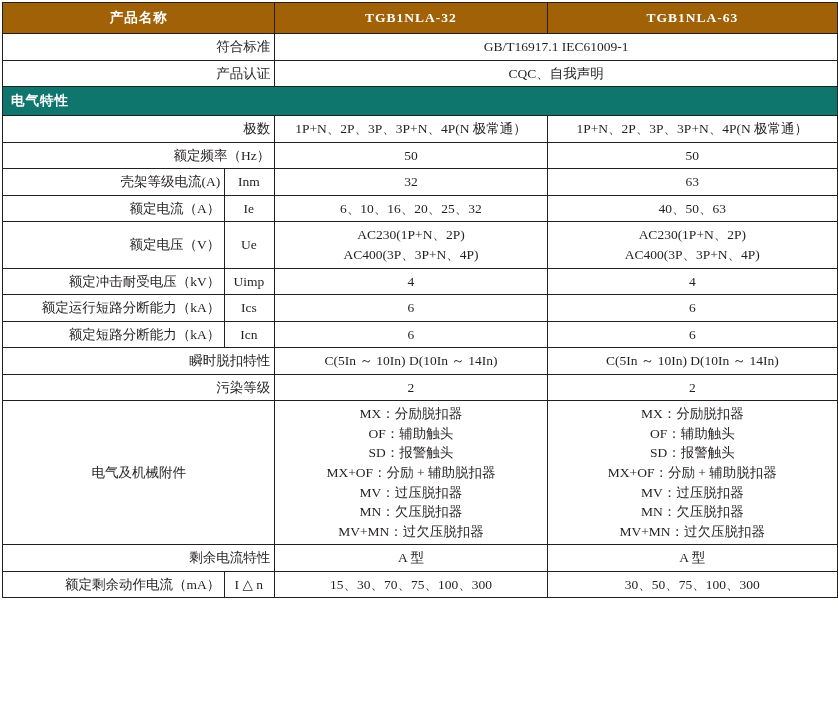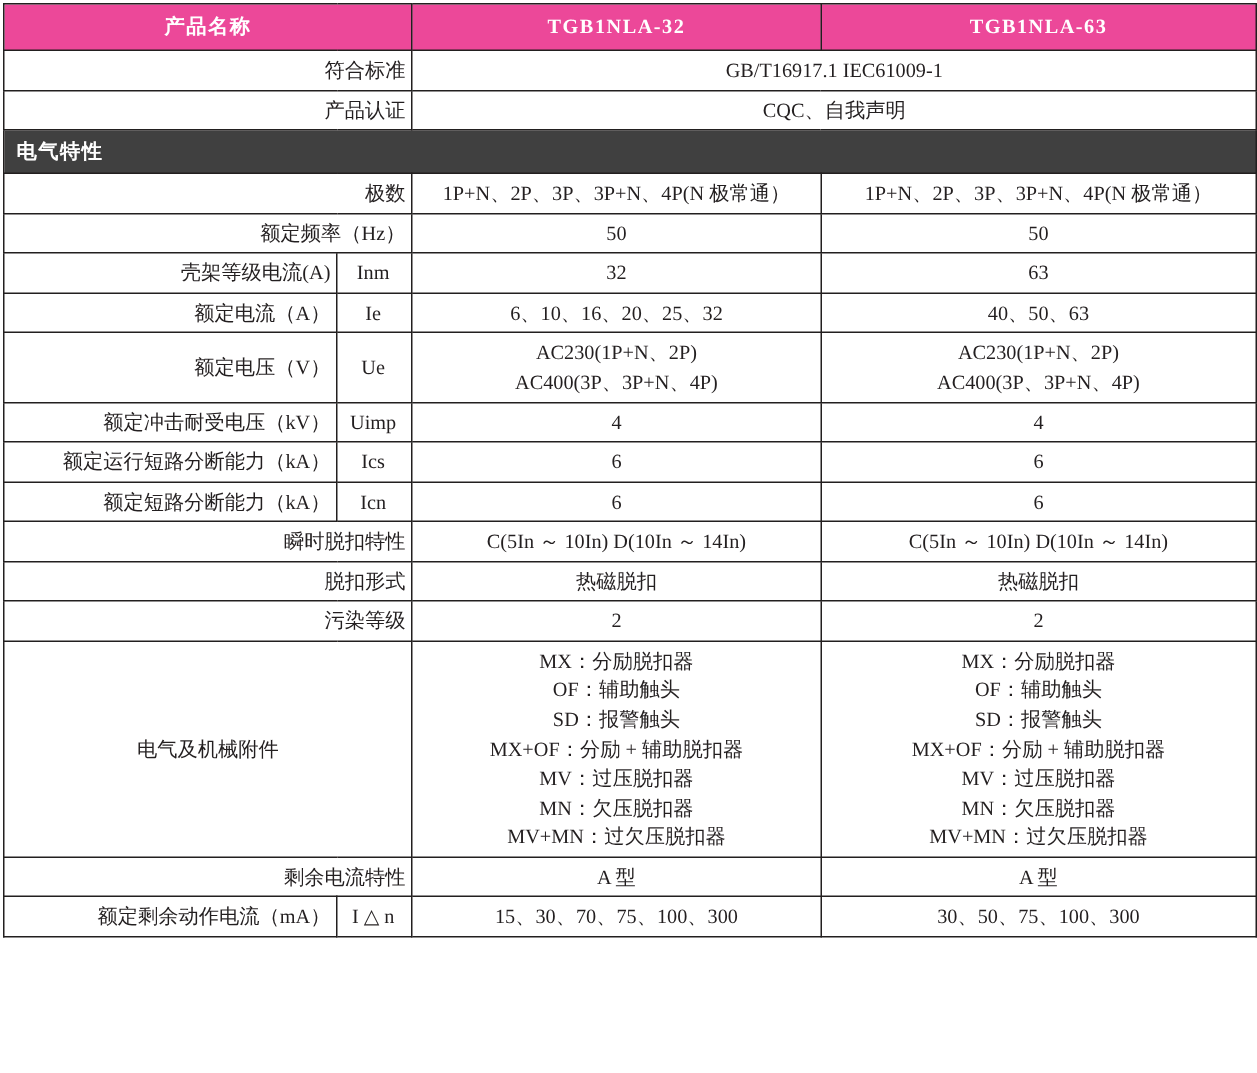--- a/index.html
+++ b/index.html
@@ -29,28 +29,28 @@
     line-height: 1.45;
     font-size: 13.5px;
   }
   
   col.c-label { width: 222px; }
   col.c-sym   { width: 50px; }
   col.c-v1    { width: 272px; }
   col.c-v2    { width: 290px; }
 
   .header-row td {
-    background: #ec4899;
+    background: #a16207;
     color: #ffffff;
     font-weight: bold;
     letter-spacing: 1px;
     height: 24px;
   }
   .section-row td {
-    background: #404040;
+    background: #0f766e;
     color: #ffffff;
     font-weight: bold;
     text-align: left;
     padding-left: 8px;
     letter-spacing: 1px;
     height: 22px;
   }
   td.label {
     text-align: right;
     padding-left: 6px;
@@ -166,25 +166,20 @@
       <td>6</td>
       <td>6</td>
     </tr>
 
     <tr class="row-h">
       <td colspan="2" class="label">瞬时脱扣特性</td>
       <td>C(5In ～ 10In) D(10In ～ 14In)</td>
       <td>C(5In ～ 10In) D(10In ～ 14In)</td>
     </tr>
 
-    <tr class="row-h">
-      <td colspan="2" class="label">脱扣形式</td>
-      <td>热磁脱扣</td>
-      <td>热磁脱扣</td>
-    </tr>
 
     <tr class="row-h">
       <td colspan="2" class="label">污染等级</td>
       <td>2</td>
       <td>2</td>
     </tr>
 
     <tr>
       <td colspan="2" class="label-mid">电气及机械附件</td>
       <td class="acc-cell">

